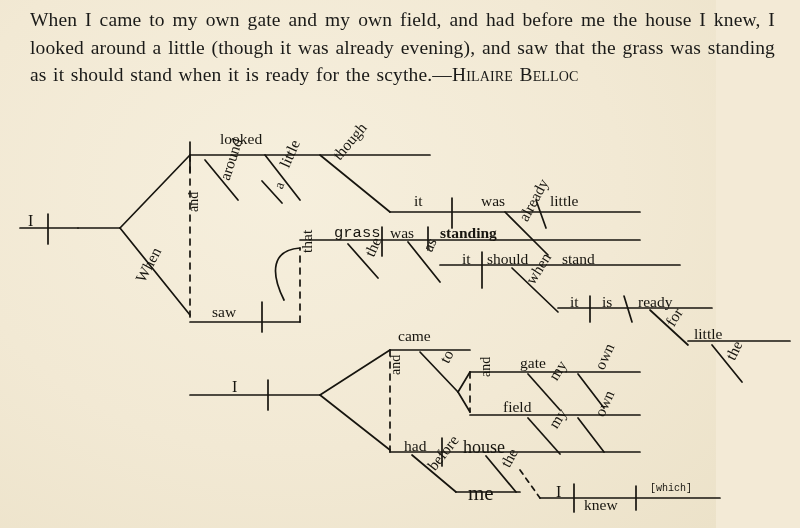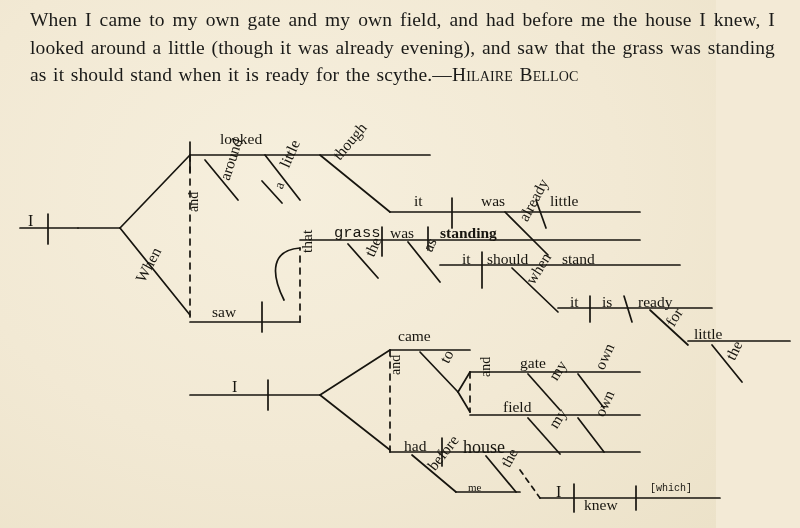--- a/index.html
+++ b/index.html
@@ -189,20 +189,20 @@
       <div class="dg-label" style="left: 478px; top: 377px; font-size: 14px; transform: rotate(-90deg); transform-origin: left top;">and</div>
       <div class="dg-label" style="left: 520px; top: 354px; font-size: 15.5px;">gate</div>
       <div class="dg-label" style="left: 545px; top: 374px; font-size: 15.5px; transform: rotate(-58deg); transform-origin: left top;">my</div>
       <div class="dg-label" style="left: 591px; top: 365px; font-size: 15.5px; transform: rotate(-66deg); transform-origin: left top;">own</div>
       <div class="dg-label" style="left: 503px; top: 398px; font-size: 15.5px;">field</div>
       <div class="dg-label" style="left: 545px; top: 422px; font-size: 15.5px; transform: rotate(-58deg); transform-origin: left top;">my</div>
       <div class="dg-label" style="left: 591px; top: 412px; font-size: 15.5px; transform: rotate(-66deg); transform-origin: left top;">own</div>
       <div class="dg-label" style="left: 404px; top: 437px; font-size: 15.5px;">had</div>
       <div class="dg-label" style="left: 463px; top: 437px; font-size: 18px;">house</div>
       <div class="dg-label" style="left: 424px; top: 463px; font-size: 15.5px; transform: rotate(-52deg); transform-origin: left top;">before</div>
-      <div class="dg-label" style="left: 468px; top: 481px; font-size: 11px;">me</div>
+      <div class="dg-label" style="left: 468px; top: 481px; font-size: 21px;">me</div>
       <div class="dg-label" style="left: 497px; top: 462px; font-size: 15.5px; transform: rotate(-62deg); transform-origin: left top;">the</div>
       <div class="dg-label" style="left: 556px; top: 483px; font-size: 16px;">I</div>
       <div class="dg-label" style="left: 584px; top: 496px; font-size: 15.5px;">knew</div>
       <div class="dg-label" style="left: 650px; top: 483px; font-size: 10px; font-family: Liberation Mono, monospace;">[which]</div>
     </div>
 
 </div>
 
 </body></html>

